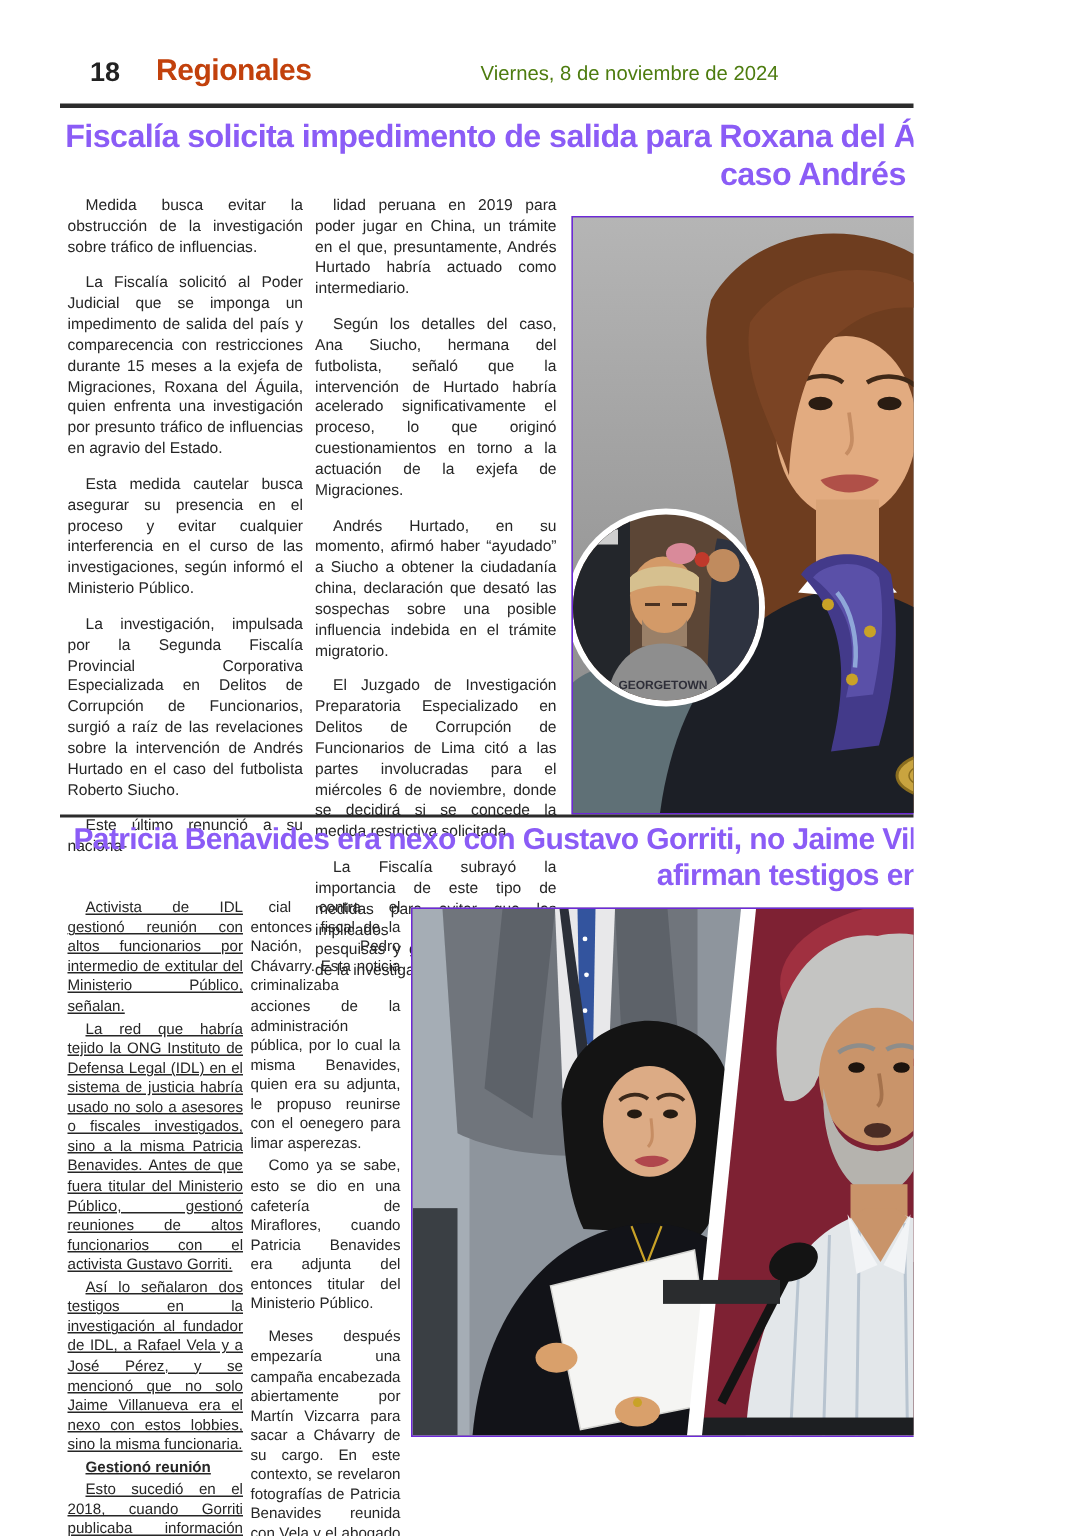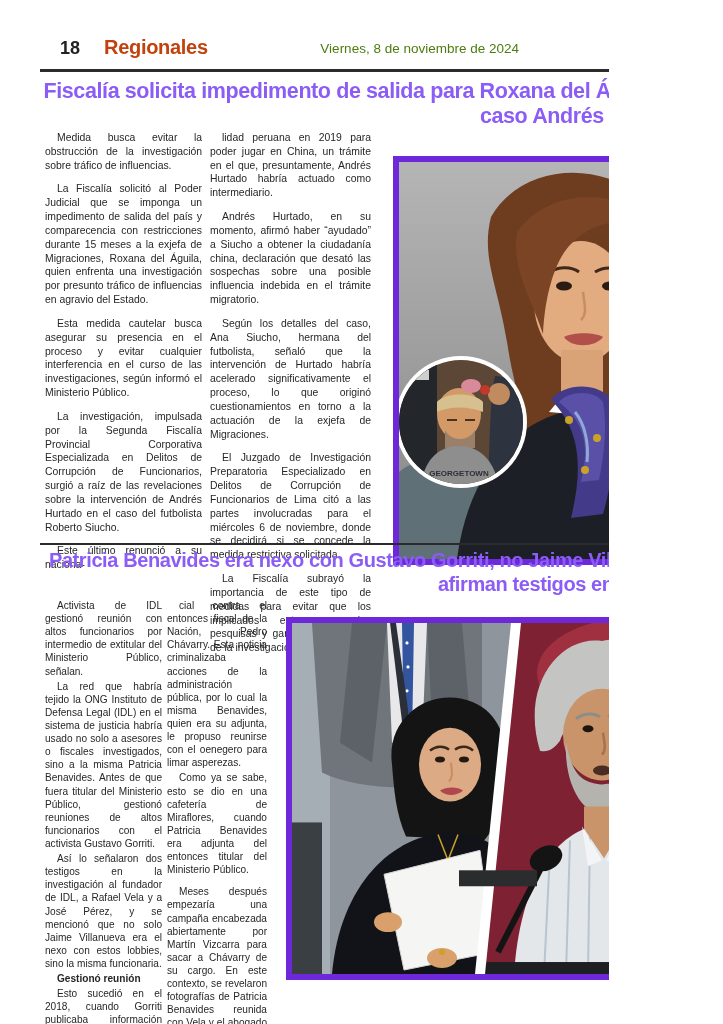--- a/index.html
+++ b/index.html
@@ -22,29 +22,29 @@
   .headline{position:absolute;left:40px;width:649px;text-align:right;font-weight:700;color:#8b5cf6;
             letter-spacing:-0.4px;line-height:1.18;margin:0;}
   .h1a{top:79px;font-size:21.5px;}
   .h2a{top:549px;font-size:20px;}
 
   
   .col{position:absolute;font-size:10.4px;line-height:1.33;text-align:justify;
        -webkit-hyphens:auto;hyphens:auto;color:#262626;}
   .a1c1{left:45px;top:131px;width:157px;height:408px;}
   .a1c2{left:210px;top:131px;width:161px;height:408px;}
-  .a2c1{left:45px;top:599px;width:117px;height:356px;font-size:10.1px;line-height:1.3;}
+  .a2c1{left:45px;top:599px;width:117px;height:356px;font-size:10.1px;line-height:1.3;text-decoration:underline;}
   .a2c2{left:167px;top:599px;width:100px;height:356px;font-size:10.1px;line-height:1.3;}
   .para{margin:0 0 10px;text-indent:12px;}
   .a2c1 .para,.a2c2 .para{margin:0 0 2px;}
   .para.runin{font-weight:700;text-indent:12px;margin:0 0 2px;}
   .para.gap{margin-top:9px;}
 
   
-  .photo{position:absolute;border:6px solid #6d28d9;background:#9a9a9a;margin:16px;padding:0;}
+  .photo{position:absolute;border:1px solid #6d28d9;background:#9a9a9a;margin:4px;padding:0;}
   .photo1{left:377px;top:140px;width:311px;height:397px;}
   .photo2{left:270px;top:601px;width:418px;height:351px;}
   .photo svg{display:block;width:100%;height:100%;}
 
   
   .banner{position:absolute;left:45px;top:957px;width:643px;height:40px;background:#4aab54;
           display:flex;align-items:center;justify-content:center;border-bottom:2px solid #3c9146;}
   .banner span{font-family:"Liberation Serif",serif;font-weight:700;font-size:20px;color:#ffffff;
                text-shadow:0 1px 1px rgba(0,0,0,.25);letter-spacing:.2px;}
 </style>
@@ -65,22 +65,22 @@
   <h1 class="headline h1a">Fiscalía solicita impedimento de salida para Roxana del Águila en caso Andrés Hurtado</h1>
   <div class="col a1c1">
       <p class="para">Medida busca evitar la obstrucción de la investigación sobre tráfico de influencias.</p>
       <p class="para">La Fiscalía solicitó al Poder Judicial que se imponga un impedimento de salida del país y comparecencia con restricciones durante 15 meses a la exjefa de Migraciones, Roxana del Águila, quien enfrenta una investigación por presunto tráfico de influencias en agravio del Estado.</p>
       <p class="para">Esta medida cautelar busca asegurar su presencia en el proceso y evitar cualquier interferencia en el curso de las investigaciones, según informó el Ministerio Público.</p>
       <p class="para">La investigación, impulsada por la Segunda Fiscalía Provincial Corporativa Especializada en Delitos de Corrupción de Funcionarios, surgió a raíz de las revelaciones sobre la intervención de Andrés Hurtado en el caso del futbolista Roberto Siucho.</p>
       <p class="para">Este último renunció a su naciona-</p>
     </div>
   <div class="col a1c2">
       <p class="para">lidad peruana en 2019 para poder jugar en China, un trámite en el que, presuntamente, Andrés Hurtado habría actuado como intermediario.</p>
+      <p class="para">Según los detalles del caso, Ana Siucho, hermana del futbolista, señaló que la intervención de Hurtado habría acelerado significativamente el proceso, lo que originó cuestionamientos en torno a la actuación de la exjefa de Migraciones.</p>
       <p class="para">Andrés Hurtado, en su momento, afirmó haber “ayudado” a Siucho a obtener la ciudadanía china, declaración que desató las sospechas sobre una posible influencia indebida en el trámite migratorio.</p>
-      <p class="para">Según los detalles del caso, Ana Siucho, hermana del futbolista, señaló que la intervención de Hurtado habría acelerado significativamente el proceso, lo que originó cuestionamientos en torno a la actuación de la exjefa de Migraciones.</p>
       <p class="para">El Juzgado de Investigación Preparatoria Especializado en Delitos de Corrupción de Funcionarios de Lima citó a las partes involucradas para el miércoles 6 de noviembre, donde se decidirá si se concede la medida restrictiva solicitada.</p>
       <p class="para">La Fiscalía subrayó la importancia de este tipo de medidas para evitar que los implicados entorpezcan las pesquisas y garantizar el avance de la investigación.</p>
     </div>
 
   <figure class="photo photo1">
     <svg viewBox="0 0 311 397" preserveAspectRatio="none">
       <defs>
         <linearGradient id="pg1" x1="0" y1="0" x2="0" y2="1">
           <stop offset="0" stop-color="#b5b5b5"></stop>
             <stop offset="1" stop-color="#868686"></stop>

